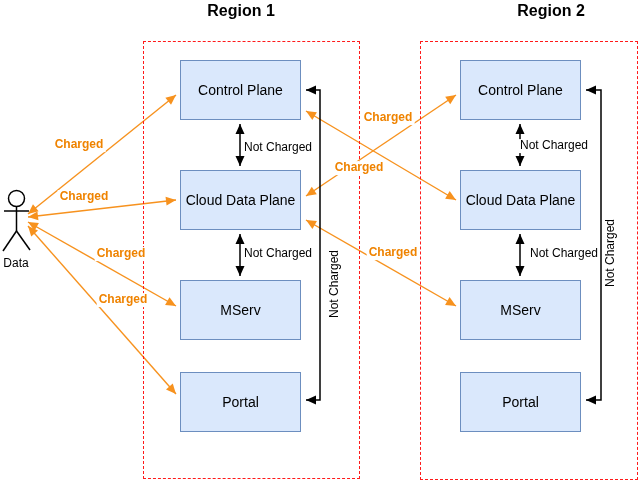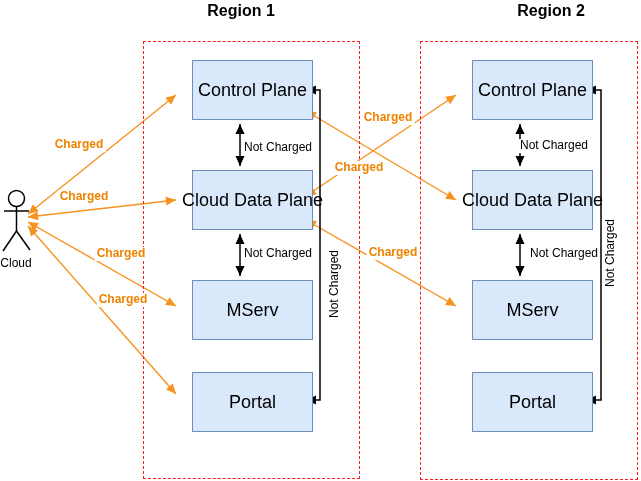--- a/index.html
+++ b/index.html
@@ -1,22 +1,22 @@
 <!DOCTYPE html>
 <html><head>
 <meta charset="utf-8">
 <style>
   html,body{margin:0;padding:0;background:#fff;}
   .canvas{position:relative;width:641px;height:481px;background:#fff;
           font-family:"Liberation Sans", sans-serif;overflow:hidden;padding-left:34px;}
   .region-rect{position:absolute;border:1px dashed #ff1a1a;background:transparent;}
   .region-title{position:absolute;transform:translate(-50%,0);font-size:16px;font-weight:bold;color:#000;white-space:nowrap;}
   .node{position:absolute;width:121px;height:60px;background:#dae8fc;border:1px solid #6c8ebf;
-        display:flex;align-items:center;justify-content:center;font-size:18px;color:#000;
-        box-sizing:border-box;white-space:nowrap;margin-left:12px;}
+        display:flex;align-items:center;justify-content:center;font-size:14px;color:#000;
+        box-sizing:border-box;white-space:nowrap;}
   .edge-label{position:absolute;transform:translate(-50%,-50%);font-size:12px;white-space:nowrap;
               background:#fff;padding:0 2px;line-height:1.15;}
   .charged{color:#ef8300;font-weight:bold;}
   .notcharged{color:#000;font-weight:normal;}
   .vrot{transform:translate(-50%,-50%) rotate(-90deg);}
   .actor-label{position:absolute;transform:translate(-50%,0);font-size:12px;color:#000;white-space:nowrap;}
   svg.wires{position:absolute;left:0;top:0;}
 </style>
 </head>
 <body>
@@ -79,21 +79,21 @@
   <div class="node" style="left:180px;top:60px;">Control Plane</div>
   <div class="node" style="left:180px;top:170px;">Cloud Data Plane</div>
   <div class="node" style="left:180px;top:280px;">MServ</div>
   <div class="node" style="left:180px;top:372px;">Portal</div>
 
   <div class="node" style="left:460px;top:60px;">Control Plane</div>
   <div class="node" style="left:460px;top:170px;">Cloud Data Plane</div>
   <div class="node" style="left:460px;top:280px;">MServ</div>
   <div class="node" style="left:460px;top:372px;">Portal</div>
 
-  <div class="actor-label" style="left:16px;top:256px;">Cloud</div>
+  <div class="actor-label" style="left:16px;top:256px;">Data</div>
 
   <div class="edge-label charged" style="left:79px;top:145px;">Charged</div>
   <div class="edge-label charged" style="left:84px;top:197px;">Charged</div>
   <div class="edge-label charged" style="left:121px;top:254px;">Charged</div>
   <div class="edge-label charged" style="left:123px;top:300px;">Charged</div>
   <div class="edge-label charged" style="left:388px;top:118px;">Charged</div>
   <div class="edge-label charged" style="left:359px;top:168px;">Charged</div>
   <div class="edge-label charged" style="left:393px;top:253px;">Charged</div>
 
   <div class="edge-label notcharged" style="left:278px;top:148px;">Not Charged</div>

